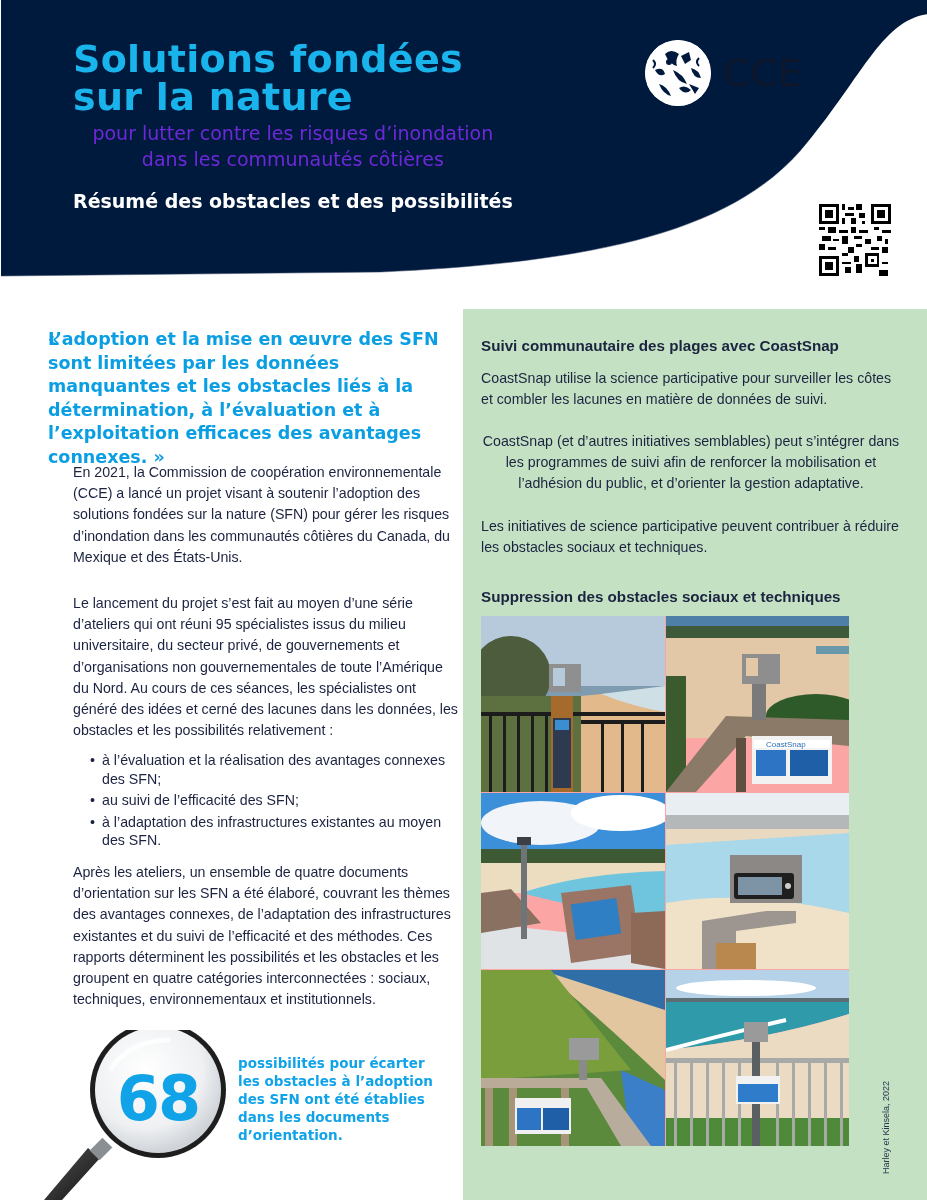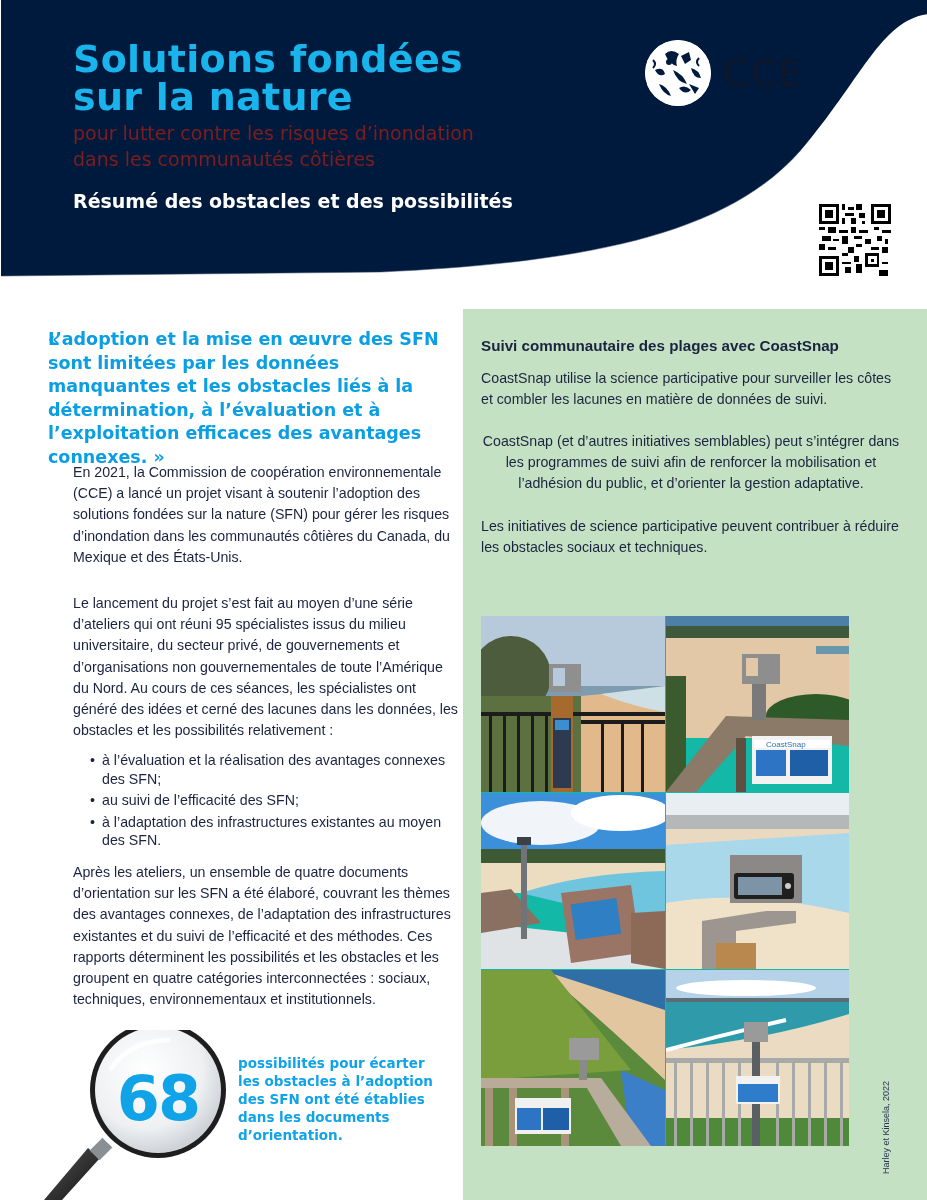--- a/index.html
+++ b/index.html
@@ -4,21 +4,21 @@
 <style>
   * { margin: 0; padding: 0; box-sizing: border-box; }
   html, body { width: 927px; height: 1200px; background: #ffffff; overflow: hidden; }
   body { position: relative; font-family: "Liberation Sans", "DejaVu Sans", sans-serif; color: #1b1f3b; }
 
   
   .header { position: absolute; left: 1px; top: 0; width: 927px; height: 290px; }
   .header svg.bg { position: absolute; left: 0; top: 0; }
   .title-block { position: absolute; left: 72px; top: 40px; }
   .title-main { font-family: "DejaVu Sans", sans-serif; font-size: 38px; line-height: 38px; color: #19b4ec; font-weight: bold; letter-spacing: 0.3px; }
-  .title-sub { font-family: "DejaVu Sans", sans-serif; font-size: 19px; line-height: 26px; color: #7f1d1d; margin-top: 4px; }
+  .title-sub { font-family: "DejaVu Sans", sans-serif; font-size: 19px; line-height: 26px; color: #6d28d9; margin-top: 4px; text-align: center; }
   .title-summary { font-family: "DejaVu Sans", sans-serif; font-size: 19px; color: #ffffff; margin-top: 18px; font-weight: bold; }
 
   .logo { position: absolute; left: 644px; top: 40px; display: flex; align-items: center; gap: 12px; }
   .logo-emblem { width: 66px; height: 66px; border-radius: 50%; background: #ffffff; position: relative; overflow: hidden; }
   .logo-text { font-family: "DejaVu Sans", sans-serif; font-size: 38px; color: #0f172a; letter-spacing: 1px; }
 
   .qr { position: absolute; left: 818px; top: 204px; width: 72px; height: 72px; }
 
   
   .quote { position: absolute; left: 48px; top: 328px; width: 410px; font-family: "DejaVu Sans", sans-serif; font-size: 17.5px; line-height: 23.5px; color: #0a9ee3; font-weight: bold; }
@@ -41,21 +41,21 @@
   
   .panel { position: absolute; left: 463px; top: 309px; width: 464px; height: 891px; background: #c4e2c3; }
   .panel-h { position: absolute; left: 18px; font-size: 15.2px; font-weight: bold; color: #1b2340; }
   .panel-h1 { top: 28px; }
   .panel-h2 { top: 279px; }
   .panel-p { position: absolute; left: 18px; width: 420px; font-size: 14.2px; line-height: 21.2px; color: #1c2340; }
   .pp1 { top: 59px; }
   .pp2 { top: 122px; text-align: center; }
   .pp3 { top: 207px; }
 
-  .photo-grid { position: absolute; left: 18px; top: 307px; width: 368px; height: 530px; display: grid; grid-template-columns: 184px 183px; grid-template-rows: 176px 176px 176px; gap: 1px; background: #14b8a6; }
+  .photo-grid { position: absolute; left: 18px; top: 307px; width: 368px; height: 530px; display: grid; grid-template-columns: 184px 183px; grid-template-rows: 176px 176px 176px; gap: 1px; background: #fca5a5; }
   .photo { position: relative; overflow: hidden; }
   .credit { position: absolute; left: 418px; top: 745px; width: 14px; height: 120px; }
   .credit span { position: absolute; left: 0; top: 120px; transform-origin: 0 0; transform: rotate(-90deg); white-space: nowrap; font-size: 9px; color: #2a3350; }
 </style>
 </head>
 <body>
 
 <div class="header">
   <svg class="bg" width="927" height="290" viewBox="0 0 927 290">
     <path d="M0,0 L927,0 L927,14 C880,20 860,80 800,150 C730,230 600,262 380,272 L0,276 Z" fill="#001a3d"></path>
@@ -181,20 +181,21 @@
   </svg>
 </div>
 <div class="stat-number">68</div>
 <div class="stat-text">possibilités pour écarter les obstacles à l’adoption des SFN ont été établies dans les documents d’orientation.</div>
 
 <div class="panel">
   <h3 class="panel-h panel-h1">Suivi communautaire des plages avec CoastSnap</h3>
   <p class="panel-p pp1">CoastSnap utilise la science participative pour surveiller les côtes et combler les lacunes en matière de données de suivi.</p>
   <p class="panel-p pp2">CoastSnap (et d’autres initiatives semblables) peut s’intégrer dans les programmes de suivi afin de renforcer la mobilisation et l’adhésion du public, et d’orienter la gestion adaptative.</p>
   <p class="panel-p pp3">Les initiatives de science participative peuvent contribuer à réduire les obstacles sociaux et techniques.</p>
+  <h3 class="panel-h panel-h2">Suppression des obstacles sociaux et techniques</h3>
 
   <div class="photo-grid">
 
     <div class="photo">
       <svg width="184" height="176" viewBox="0 0 184 176">
         <rect width="184" height="80" fill="#b7cadb"></rect>
         <rect y="70" width="184" height="12" fill="#7e9bb0"></rect>
         <path d="M100,80 L184,72 L184,176 L70,176 Z" fill="#e2b98a"></path>
         <path d="M120,78 L184,70 L184,96 Q150,90 120,78Z" fill="#cfdfe6"></path>
         <ellipse cx="30" cy="60" rx="40" ry="40" fill="#4d5c3d"></ellipse>

